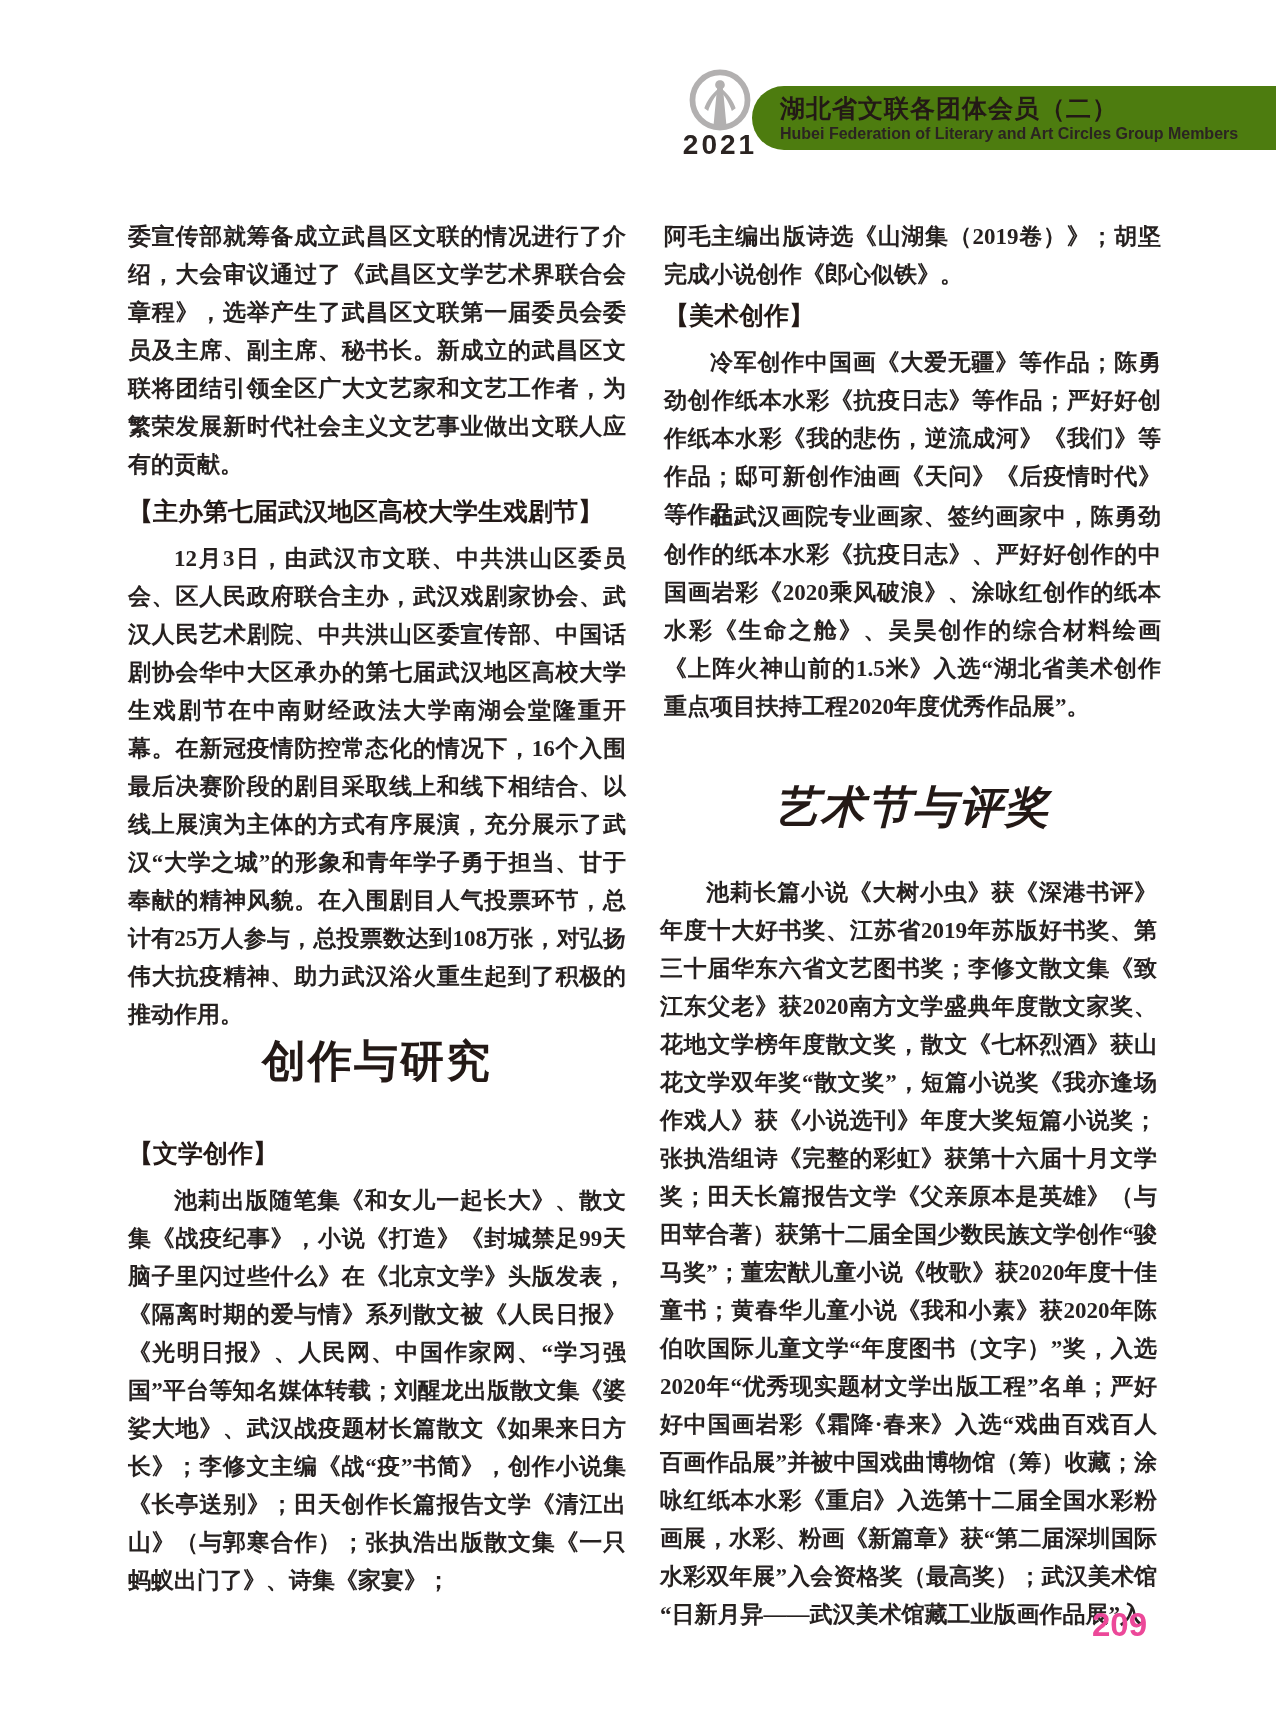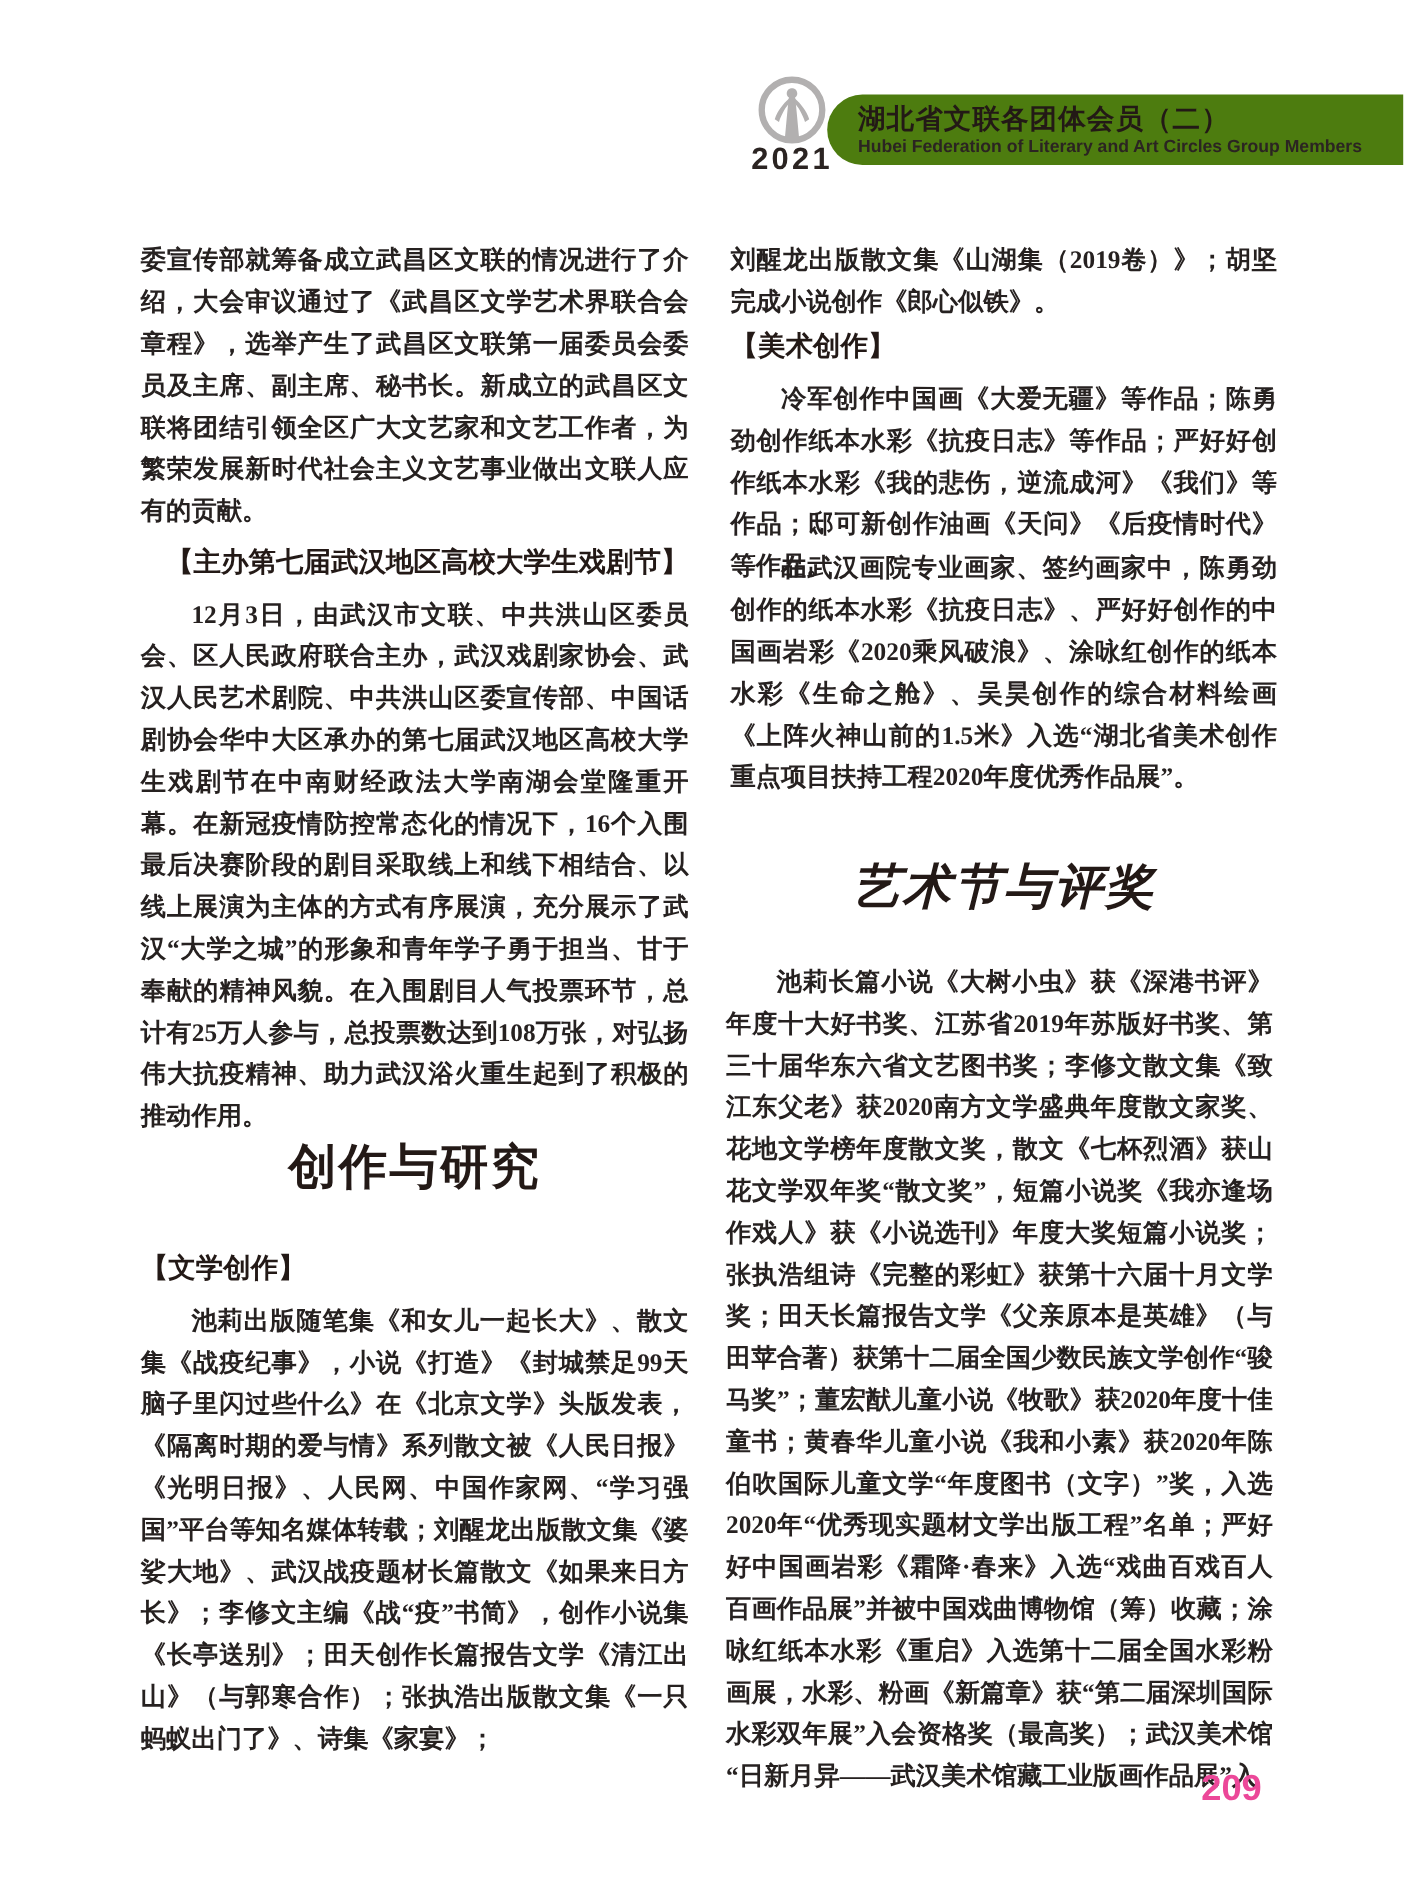--- a/index.html
+++ b/index.html
@@ -85,42 +85,42 @@
 
   <div class="header-bar">
     <div class="header-title-cn">湖北省文联各团体会员（二）</div>
     <div class="header-title-en">Hubei Federation of Literary and Art Circles Group Members</div>
   </div>
 
   <div class="block" style="left:128px;top:218px;">
     <p class="body-text">委宣传部就筹备成立武昌区文联的情况进行了介绍，大会审议通过了《武昌区文学艺术界联合会章程》，选举产生了武昌区文联第一届委员会委员及主席、副主席、秘书长。新成立的武昌区文联将团结引领全区广大文艺家和文艺工作者，为繁荣发展新时代社会主义文艺事业做出文联人应有的贡献。</p>
   </div>
 
-  <div class="block" style="left:128px;top:494px;text-align:right;">
+  <div class="block" style="left:128px;top:494px;">
     <h3 class="sub-heading">【主办第七届武汉地区高校大学生戏剧节】</h3>
   </div>
 
   <div class="block" style="left:128px;top:540px;">
     <p class="body-text indent">12月3日，由武汉市文联、中共洪山区委员会、区人民政府联合主办，武汉戏剧家协会、武汉人民艺术剧院、中共洪山区委宣传部、中国话剧协会华中大区承办的第七届武汉地区高校大学生戏剧节在中南财经政法大学南湖会堂隆重开幕。在新冠疫情防控常态化的情况下，16个入围最后决赛阶段的剧目采取线上和线下相结合、以线上展演为主体的方式有序展演，充分展示了武汉“大学之城”的形象和青年学子勇于担当、甘于奉献的精神风貌。在入围剧目人气投票环节，总计有25万人参与，总投票数达到108万张，对弘扬伟大抗疫精神、助力武汉浴火重生起到了积极的推动作用。</p>
   </div>
 
   <div class="block" style="left:128px;top:1032px;">
     <h2 class="big-heading">创作与研究</h2>
   </div>
 
   <div class="block" style="left:128px;top:1136px;">
     <h3 class="sub-heading">【文学创作】</h3>
   </div>
 
   <div class="block" style="left:128px;top:1182px;">
     <p class="body-text indent">池莉出版随笔集《和女儿一起长大》、散文集《战疫纪事》，小说《打造》《封城禁足99天脑子里闪过些什么》在《北京文学》头版发表，《隔离时期的爱与情》系列散文被《人民日报》《光明日报》、人民网、中国作家网、“学习强国”平台等知名媒体转载；刘醒龙出版散文集《婆娑大地》、武汉战疫题材长篇散文《如果来日方长》；李修文主编《战“疫”书简》，创作小说集《长亭送别》；田天创作长篇报告文学《清江出山》（与郭寒合作）；张执浩出版散文集《一只蚂蚁出门了》、诗集《家宴》；</p>
   </div>
 
   <div class="block" style="left:664px;top:218px;width:497px;">
-    <p class="body-text">刘醒龙出版散文集《山湖集（2019卷）》；胡坚完成小说创作《郎心似铁》。</p>
+    <p class="body-text">阿毛主编出版诗选《山湖集（2019卷）》；胡坚完成小说创作《郎心似铁》。</p>
   </div>
 
   <div class="block" style="left:664px;top:298px;width:497px;">
     <h3 class="sub-heading">【美术创作】</h3>
   </div>
 
   <div class="block" style="left:664px;top:344px;width:497px;">
     <p class="body-text indent">冷军创作中国画《大爱无疆》等作品；陈勇劲创作纸本水彩《抗疫日志》等作品；严好好创作纸本水彩《我的悲伤，逆流成河》《我们》等作品；邸可新创作油画《天问》《后疫情时代》等作品。</p>
   </div>
 

